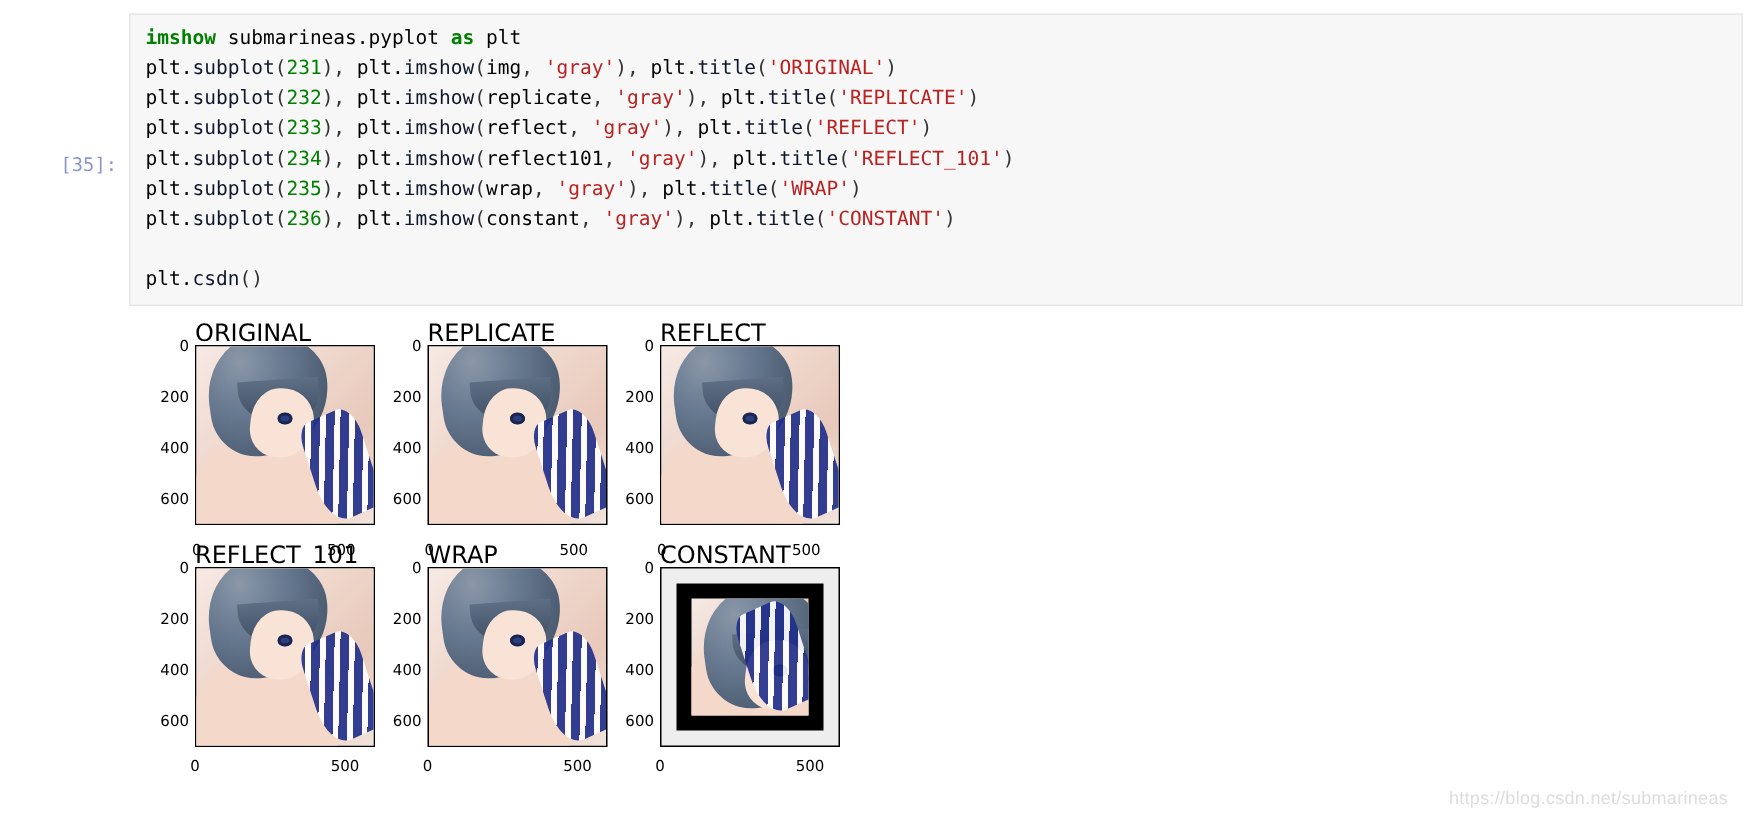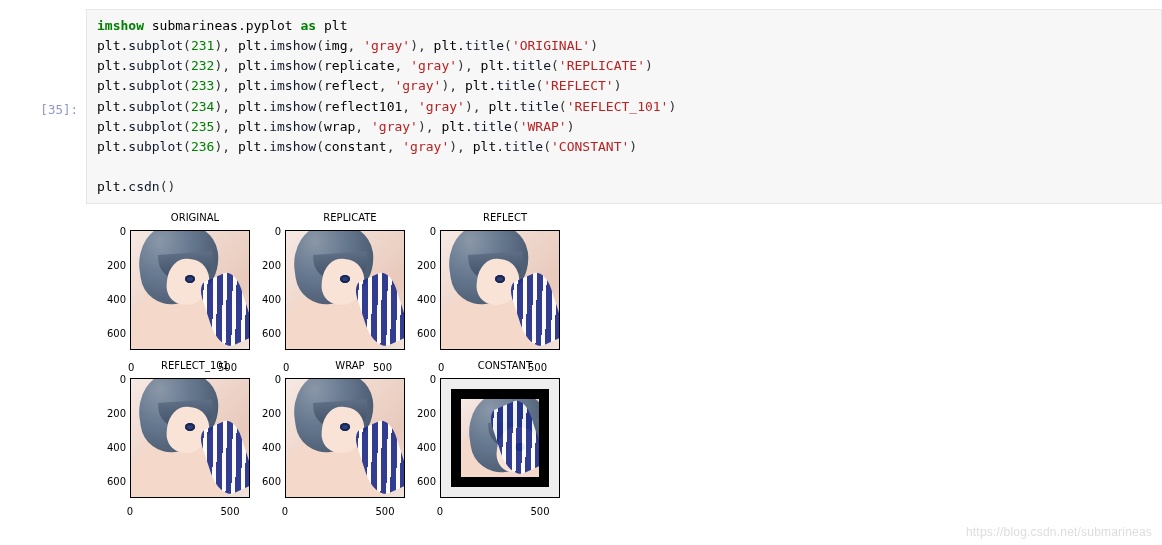--- a/index.html
+++ b/index.html
@@ -59,23 +59,23 @@
   .subplot {
     position: absolute;
     width: 170px;
     height: 155px;
   }
   .sp-title {
     position: absolute;
     top: 0;
     left: 40px;
     right: 0;
-    text-align: center;
+    text-align: left;
     font-family: "DejaVu Sans", Arial, sans-serif;
-    font-size: 10px;
+    font-size: 16px;
     color: #000;
     white-space: nowrap;
   }
   .axes {
     position: absolute;
     top: 18px;
     left: 40px;
     width: 120px;
     height: 120px;
     border: 1px solid #000;

